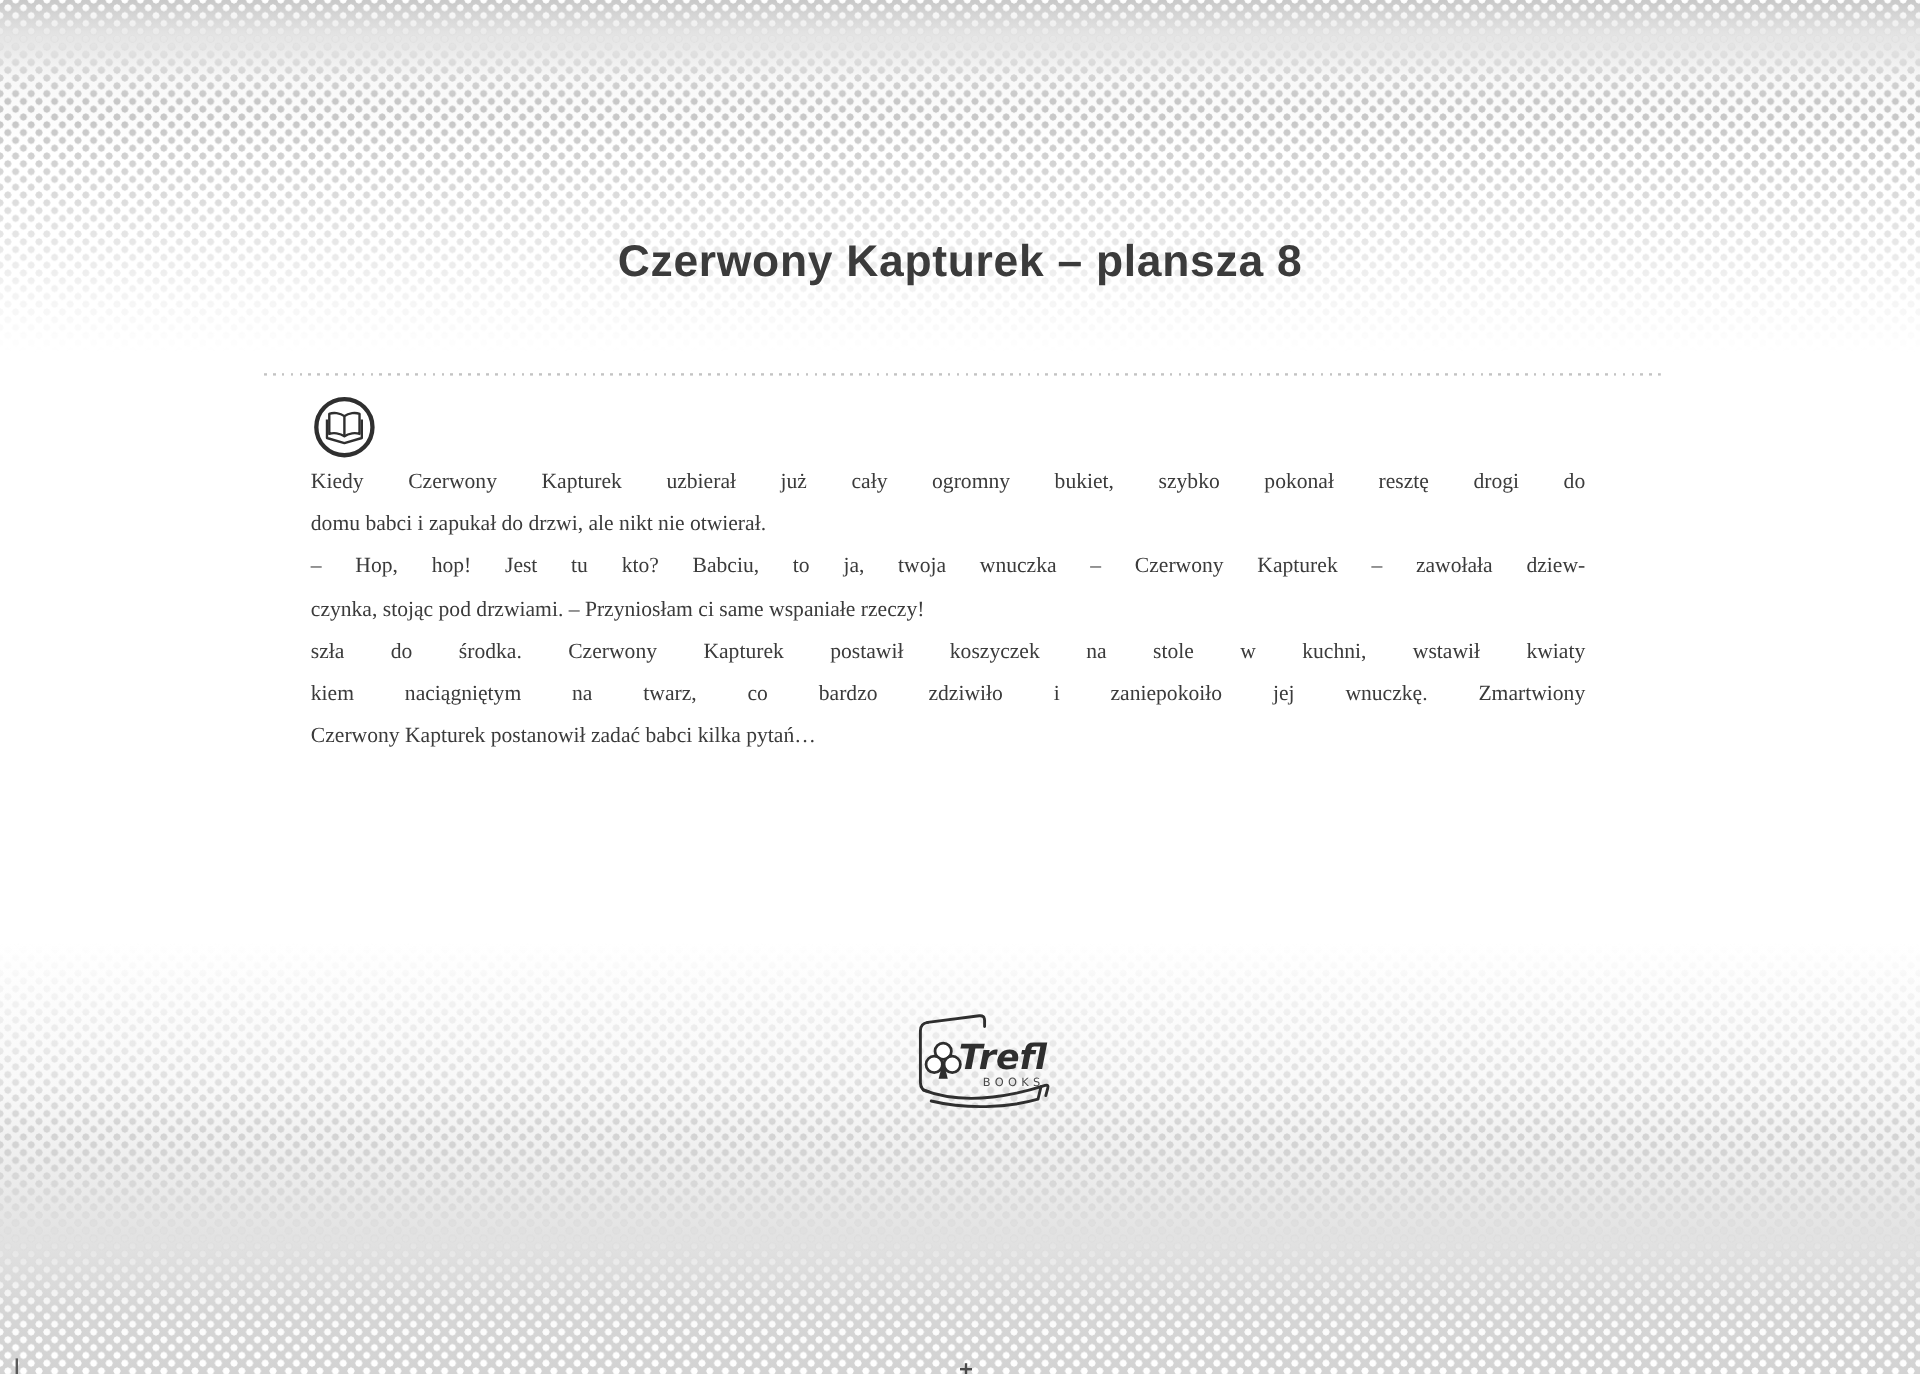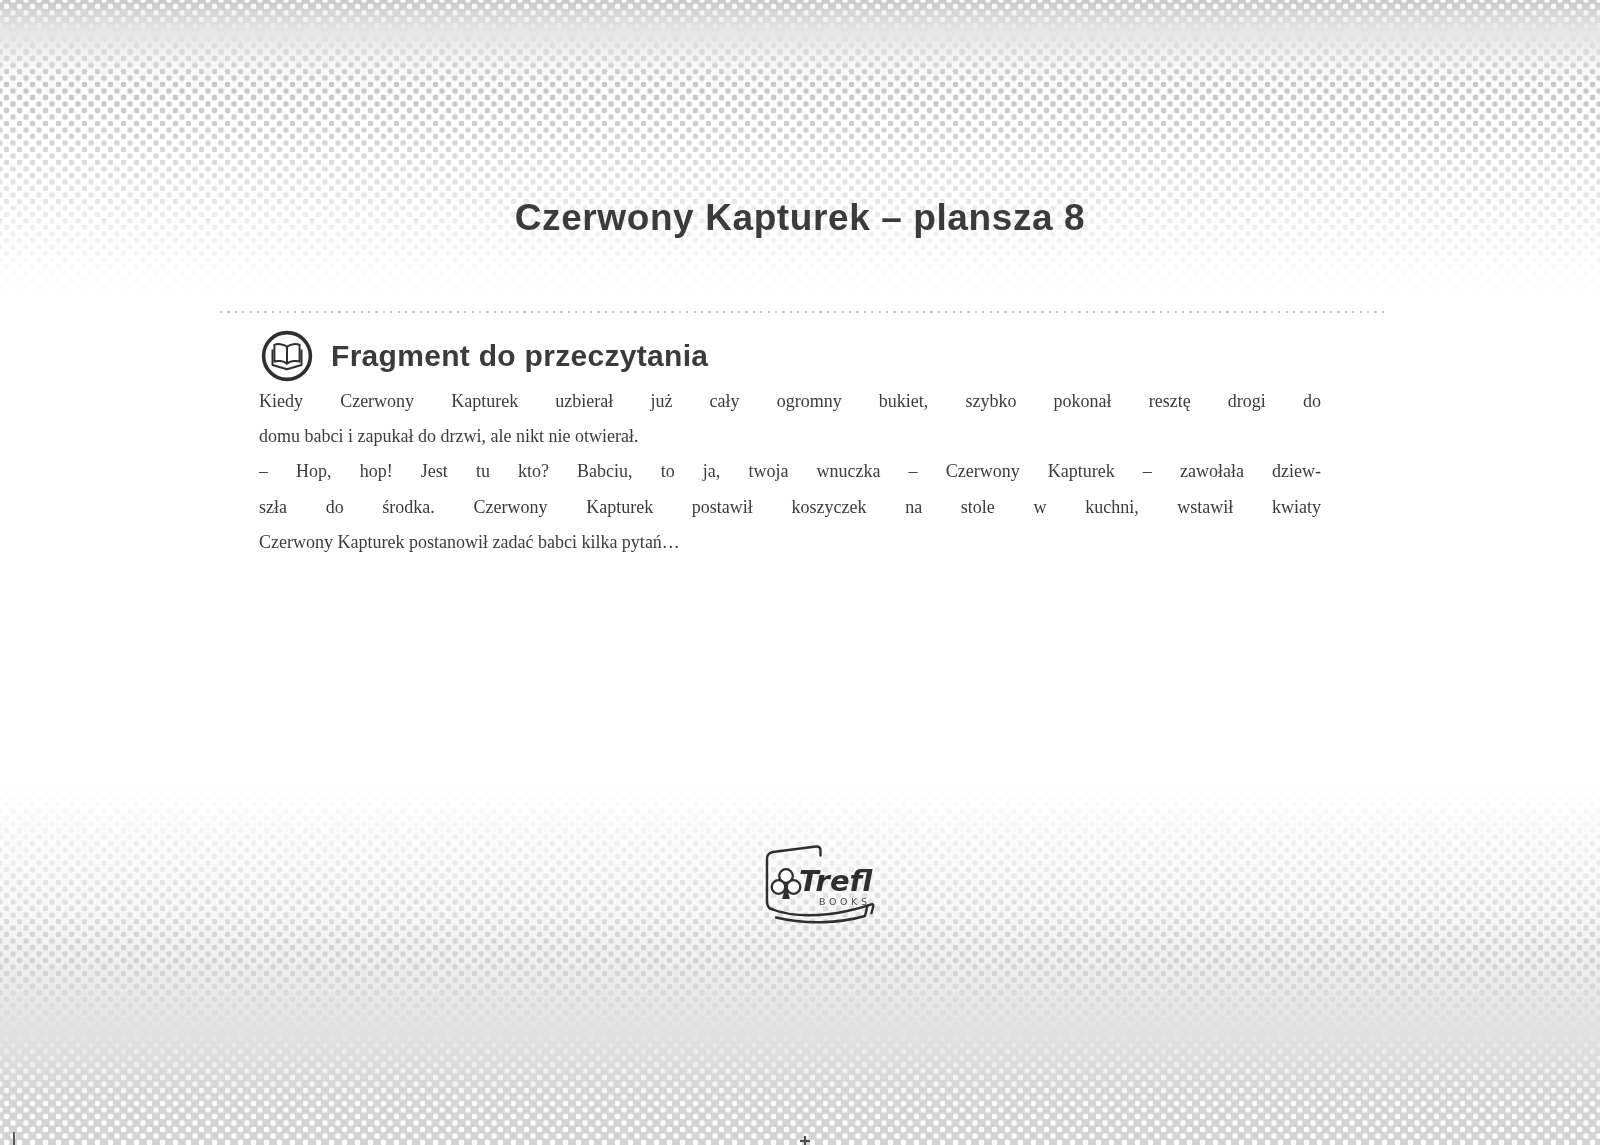--- a/index.html
+++ b/index.html
@@ -130,28 +130,29 @@
 
   <div class="section-header">
     <span class="book-badge">
       <svg width="54" height="54" viewBox="0 0 54 54" aria-hidden="true">
         <circle cx="27" cy="27" r="23.4" fill="none" stroke="#2f2f2f" stroke-width="3.6"></circle>
         <path d="M12.5 20.5 V36 L27 40.2 L41.5 36 V20.5" fill="none" stroke="#2f2f2f" stroke-width="2" stroke-linejoin="round"></path>
         <path d="M27 17.8 C23.4 14.9 17.6 14.5 14.4 15.9 V32.6 C17.6 31.4 23.4 31.8 27 34.6 C30.6 31.8 36.4 31.4 39.6 32.6 V15.9 C36.4 14.5 30.6 14.9 27 17.8 Z" fill="#ffffff" stroke="#2f2f2f" stroke-width="2" stroke-linejoin="round"></path>
         <path d="M27 17.8 V34.6" fill="none" stroke="#2f2f2f" stroke-width="2"></path>
       </svg>
     </span>
-    <span class="section-title">Fragment do przeczytania</span>
   </div>
 
   <div class="body-text" id="body-text">
       <div class="line">Kiedy Czerwony Kapturek uzbierał już cały ogromny bukiet, szybko pokonał resztę drogi do</div>
       <div class="line para-end">domu babci i zapukał do drzwi, ale nikt nie otwierał.</div>
       <div class="line">– Hop, hop! Jest tu kto? Babciu, to ja, twoja wnuczka – Czerwony Kapturek – zawołała dziew-</div>
+      <div class="line para-end">czynka, stojąc pod drzwiami. – Przyniosłam ci same wspaniałe rzeczy!</div>
       <div class="line">szła do środka. Czerwony Kapturek postawił koszyczek na stole w kuchni, wstawił kwiaty</div>
+      <div class="line">kiem naciągniętym na twarz, co bardzo zdziwiło i zaniepokoiło jej wnuczkę. Zmartwiony</div>
       <div class="line para-end">Czerwony Kapturek postanowił zadać babci kilka pytań…</div>
     </div>
 
   <div class="logo">
     <svg width="132" height="88" viewBox="0 0 132 88" aria-hidden="true">
 
       <g fill="none" stroke="#2e2e2e" stroke-width="2.4" stroke-linecap="round" stroke-linejoin="round">
         <path d="M20 13 Q14 14 14 20 L14 63 Q14 69.5 20.5 70.5"></path>
         <path d="M20 13 L63 7.5 Q67.5 7 67.5 11.5 L67.5 16.5"></path>
         <path d="M16.5 69.5 C40 78.5 66 78 94 72 C102 70.3 109 68.4 114.5 66.6 L112 77 C86 84.5 52 85.5 23 78.5"></path>

